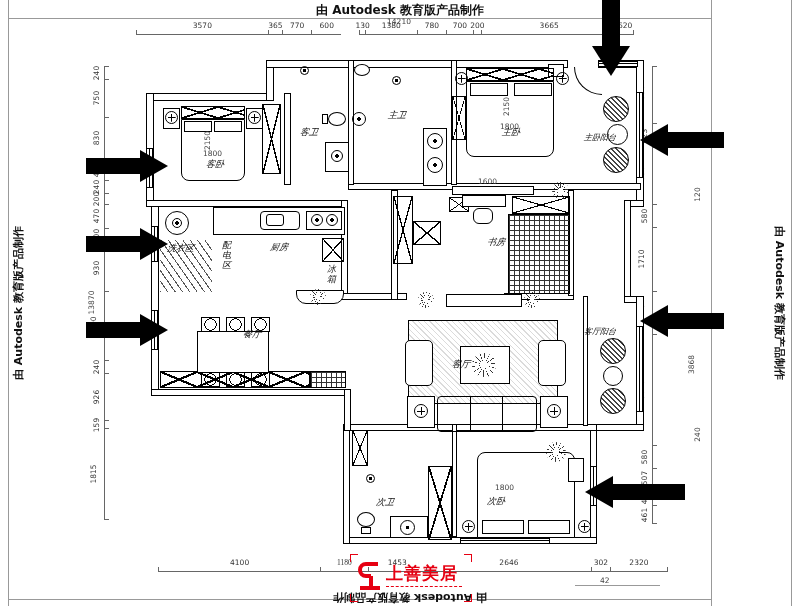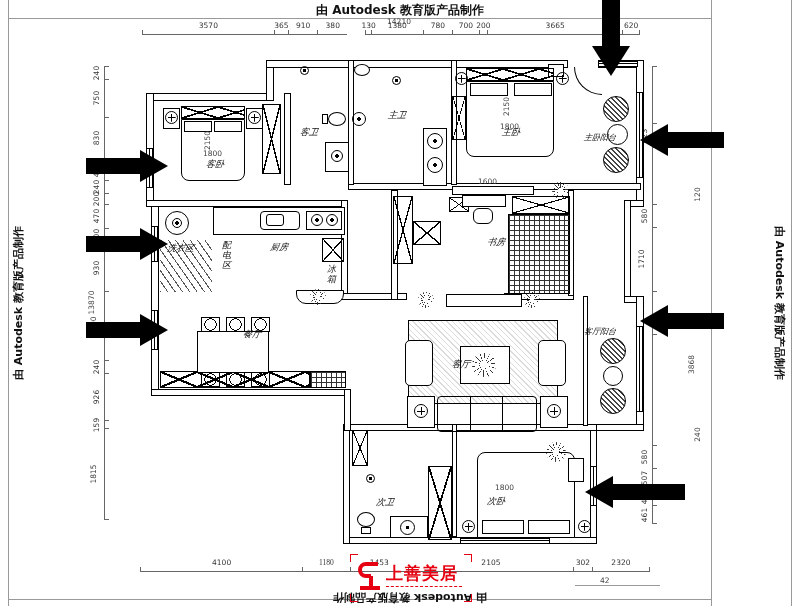--- a/index.html
+++ b/index.html
@@ -82,33 +82,33 @@
 <div class="frame" style="left:791px;top:0;width:1px;height:606px"></div>
 <div class="frame" style="left:8px;top:18px;width:703px;height:1px"></div>
 <div class="frame" style="left:8px;top:599px;width:703px;height:1px"></div>
 
 <div class="banner" style="left:0;top:2px;width:800px;text-align:center">由 Autodesk 教育版产品制作</div>
 <div class="vbanner" style="left:18px;top:303px;transform:translate(-50%,-50%) rotate(-90deg)">由 Autodesk 教育版产品制作</div>
 <div class="vbanner" style="left:779px;top:303px;transform:translate(-50%,-50%) rotate(90deg)">由 Autodesk 教育版产品制作</div>
 <div class="banner inv" style="left:290px;top:590px;width:240px;text-align:center;font-size:11px">由 Autodesk 教育版产品制作</div>
 
 <div class="dim" style="left:150px;top:17px;width:498px;text-align:center">14210</div>
-<div class="hchain" style="left:142px;top:30px;width:498px;height:5px">
+<div class="hchain" style="left:136px;top:30px;width:498px;height:5px">
 
 <div class="sg" style="flex-grow: 3570;">
       <span>3570</span>
     </div>
     <div class="sg" style="flex-grow: 365;">
       <span>365</span>
     </div>
     <div class="sg" style="flex-grow: 770;">
-      <span>910</span>
+      <span>770</span>
     </div>
     <div class="sg" style="flex-grow: 790;">
-      <span>380</span>
+      <span>600</span>
     </div>
     <div class="sg" style="flex-grow: 130; margin-left: 18px;">
       <span>130</span>
     </div>
     <div class="sg" style="flex-grow: 1380;">
       <span>1380</span>
     </div>
     <div class="sg" style="flex-grow: 780;">
       <span>780</span>
     </div>
@@ -118,33 +118,33 @@
     <div class="sg" style="flex-grow: 200;">
       <span>200</span>
     </div>
     <div class="sg" style="flex-grow: 3665;">
       <span>3665</span>
     </div>
     <div class="sg" style="flex-grow: 430;">
       <span>620</span>
     </div>
   </div>
-<div class="hchain" style="left:140px;top:567px;width:510px;height:5px">
+<div class="hchain" style="left:158px;top:567px;width:510px;height:5px">
 
 <div class="sg" style="flex-grow: 4100;">
       <span>4100</span>
     </div>
     <div class="sg" style="flex-grow: 1180; font-family: Liberation Serif, serif;">
       <span>1180</span>
     </div>
     <div class="sg" style="flex-grow: 1453;">
       <span>1453</span>
     </div>
     <div class="sg" style="flex-grow: 4176;">
-      <span>2105</span>
+      <span>2646</span>
     </div>
     <div class="sg" style="flex-grow: 452;">
       <span>302</span>
     </div>
     <div class="sg" style="flex-grow: 1429;">
       <span>2320</span>
     </div>
   </div>
 <div class="frame" style="left:575px;top:585px;width:85px;height:1px"></div>
 <div class="dim" style="left:600px;top:576px">42</div>

